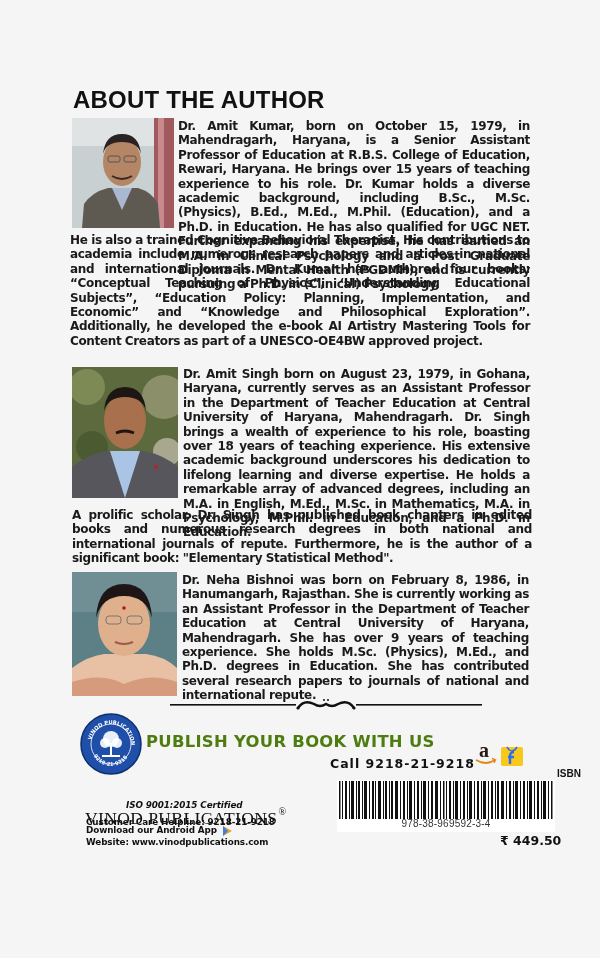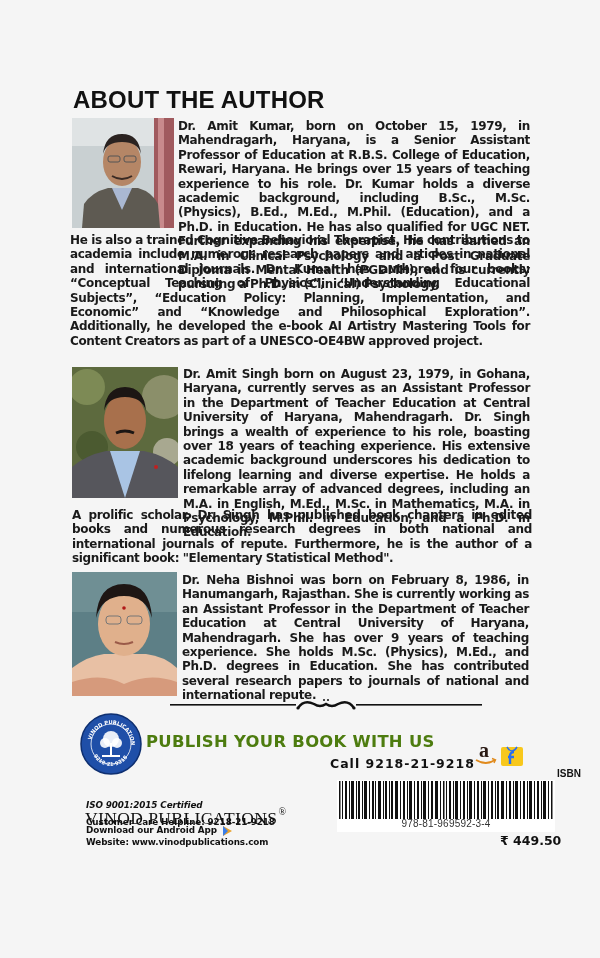--- a/index.html
+++ b/index.html
@@ -43,21 +43,21 @@
   .price {
     left: 500px; top: 833px; font-family: "DejaVu Sans", sans-serif; font-weight: 700;
     font-size: 12.5px; color: #111;
   }
   .pub-name {
     left: 85px; top: 776px; font-family: "Liberation Serif", serif; font-size: 17.5px;
     letter-spacing: 0.4px; color: #111; margin-top: 32px;
   }
   .pub-name sup { font-size: 10px; position: relative; top: -2px; margin-left: 1px; }
   .info { left: 86px; font-family: "DejaVu Sans", sans-serif; font-weight: 700; font-size: 8.8px; color: #111; letter-spacing: -0.1px; }
-  .info.italic { font-style: italic; }
+  .info.italic { font-style: italic; margin-left: 40px; }
   .play { display: inline-block; vertical-align: middle; margin-left: 3px; }
 </style>
 </head>
 <body>
 
 <div class="abs heading">ABOUT THE AUTHOR</div>
 
 <div class="abs photo" style="left:72px; top:118px; width:102px; height:110px;">
   <svg width="102" height="110" viewBox="0 0 102 110">
     <rect width="102" height="110" fill="#c9d0d2"></rect>
@@ -234,16 +234,16 @@
       <rect x="188" y="0" width="1" height="38"></rect>
         <rect x="190" y="0" width="3" height="38"></rect>
       <rect x="195" y="0" width="1" height="38"></rect>
         <rect x="198" y="0" width="2" height="38"></rect>
       <rect x="202" y="0" width="1" height="38"></rect>
         <rect x="204" y="0" width="3" height="38"></rect>
       <rect x="209" y="0" width="1" height="38"></rect>
         <rect x="212" y="0" width="1.5" height="38"></rect>
     </g>
   </svg>
-  <div class="isbn-number">978-81-969592-3-4</div>
+  <div class="isbn-number">978-38-969592-3-4</div>
 </div>
 
 <div class="abs price">₹ 449.50</div>
 
 </body></html>

